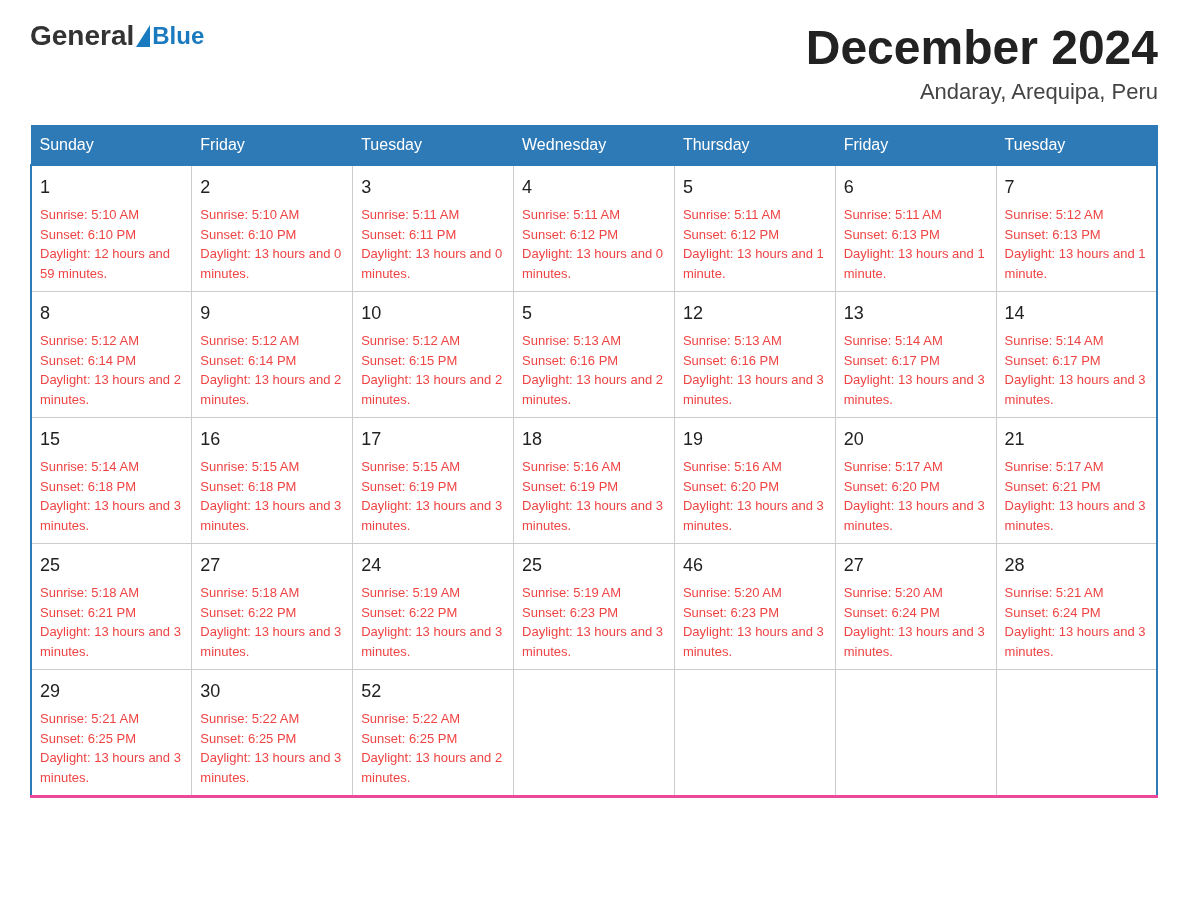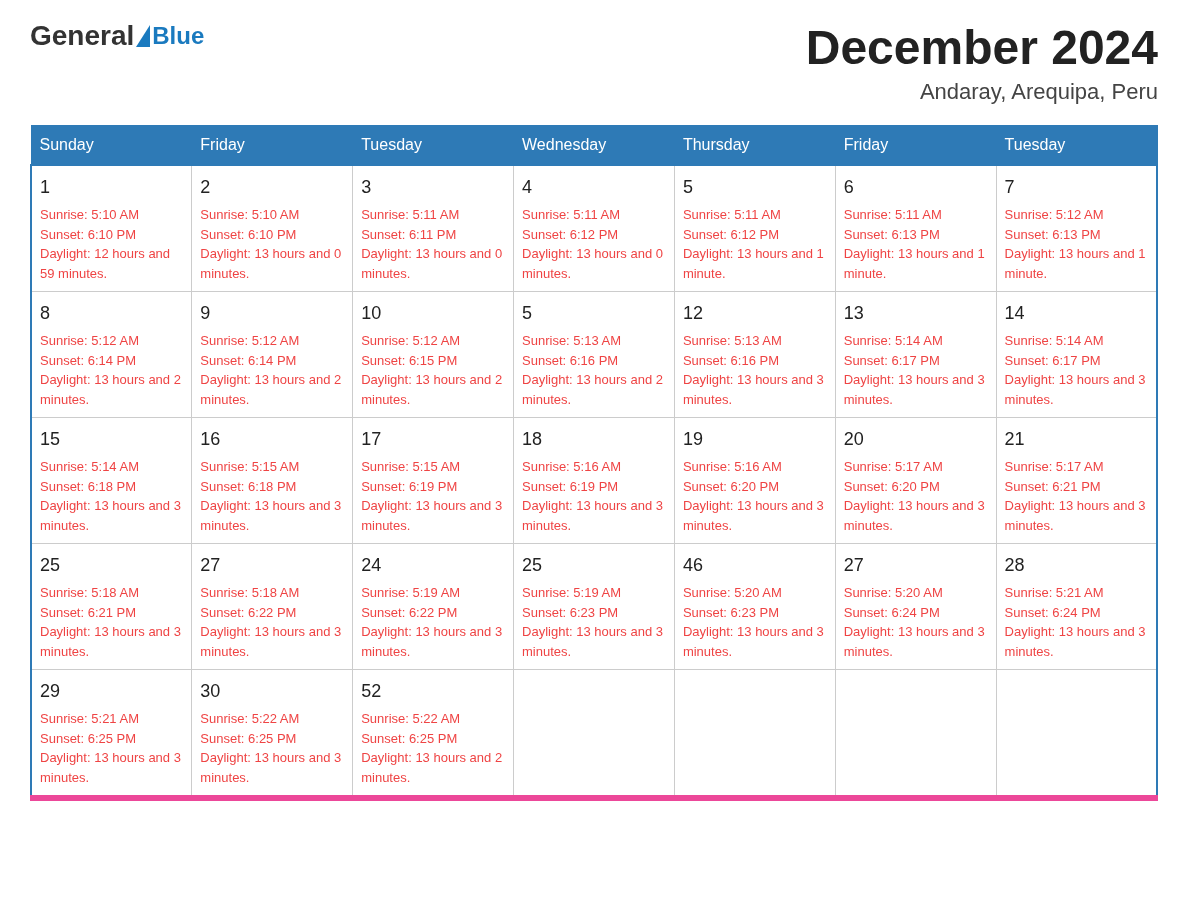--- a/index.html
+++ b/index.html
@@ -91,21 +91,21 @@
     tbody tr td:first-child {
       border-left: 2px solid #2e7ab6;
     }
     tbody tr:first-child td {
       border-top: 2px solid #2e7ab6;
     }
     tbody tr td:last-child {
       border-right: 2px solid #2e7ab6;
     }
     tbody tr:last-child td {
-      border-bottom: 6px solid #ec4899;
+      border-bottom: 3px solid #ec4899;
     }
     .empty-cell {
       background: #fff;
     }
   </style>
 </head>
 <body>
 
 <div class="header">
   <div class="logo">

